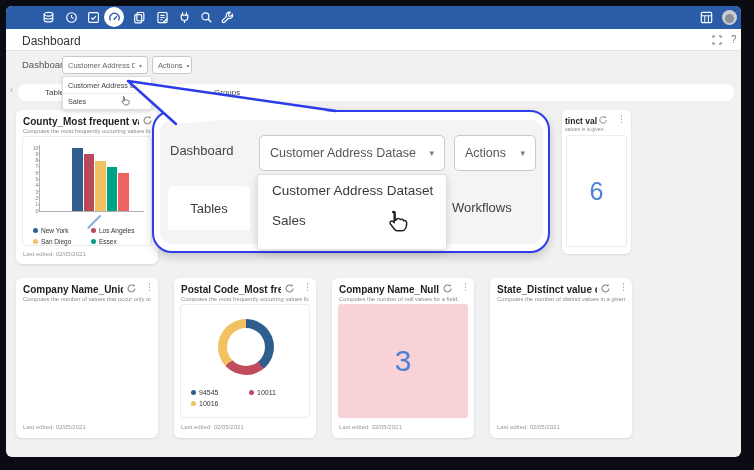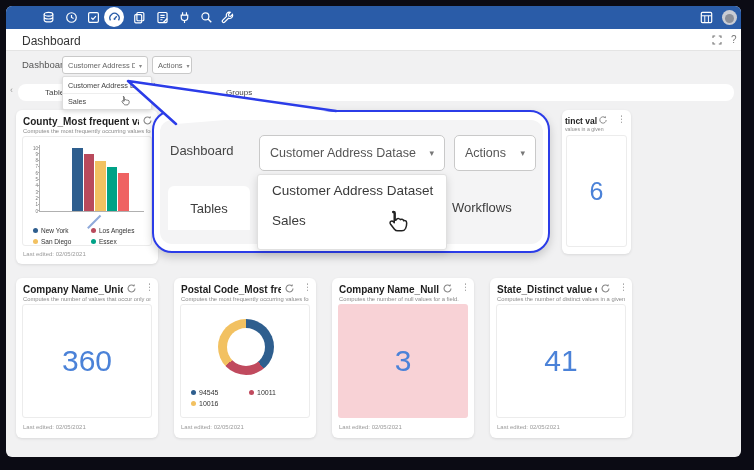--- a/index.html
+++ b/index.html
@@ -143,21 +143,21 @@
   </div>
   <div class="btn" style="left:146px;top:50px;width:40px;height:18px">
     <span>Actions</span>
     <span class="caret">▾</span>
   </div>
 
   <span class="chev">‹</span>
   <div class="tabsbar">
     <span class="tab-label" style="left:27px">Tables</span>
     <span class="tab-label" style="left:133px">Workflows</span>
-    <span class="tab-label" style="left:208px">Groups</span>
+    <span class="tab-label" style="left:196px">Groups</span>
   </div>
 
   <div class="mini-menu">
     <div class="mini-item" style="top:1px">Customer Address Dataset</div>
     <div class="mini-item" style="top:16px;border-top:1px solid #eee">Sales</div>
   </div>
   <svg class="z-cursor" style="left:113px;top:89px;width:12px;height:13px" viewBox="0 0 24 26">
         <path d="M9 3c.8 0 1.4.6 1.4 1.4v6.2l.9-.1c.3-1 1.3-1.5 2.3-1.3.6.1 1 .4 1.3.9.4-.3 1-.5 1.6-.3.7.2 1.1.6 1.3 1.2.3-.1.7-.2 1.1-.1.9.2 1.5 1 1.5 2 0 2.1-.4 3.6-1 4.9-.6 1.2-1.8 2-3.2 2h-3.6c-1.1 0-2.1-.5-2.8-1.4l-3.5-4.6c-.5-.7-.4-1.7.3-2.2.7-.5 1.6-.4 2.2.2l.8.9V4.4C7.6 3.6 8.2 3 9 3z" fill="#fff" stroke="#333" stroke-width="1.3" stroke-linejoin="round"></path>
       </svg>
 
@@ -235,23 +235,20 @@
   </div>
 
   <div class="card" style="left:10px;top:272px;width:142px;height:160px">
     <span class="card-title" style="width:100px">Company Name_Unique co...</span>
     <svg class="mini-ic" style="left:110px" viewBox="0 0 12 12">
           <path d="M9.8 6a3.8 3.8 0 1 1-1.1-2.7" fill="none" stroke="#888" stroke-width="1.2"></path>
           <path d="M9.2 1.2l.4 2.4-2.4-.4z" fill="#888"></path>
         </svg>
     <span class="kebab" style="left:129px">⋮</span>
     <span class="card-sub" style="width:128px">Computes the number of values that occur only once.</span>
-    <div class="card-panel">
-      <span class="big-num">360</span>
-    </div>
     <span class="card-footer" style="top:146px">Last edited: 02/05/2021</span>
   </div>
 
   <div class="card" style="left:168px;top:272px;width:142px;height:160px">
     <span class="card-title" style="width:100px">Postal Code_Most frequent...</span>
     <svg class="mini-ic" style="left:110px" viewBox="0 0 12 12">
           <path d="M9.8 6a3.8 3.8 0 1 1-1.1-2.7" fill="none" stroke="#888" stroke-width="1.2"></path>
           <path d="M9.2 1.2l.4 2.4-2.4-.4z" fill="#888"></path>
         </svg>
     <span class="kebab" style="left:129px">⋮</span>
@@ -293,23 +290,20 @@
   </div>
 
   <div class="card" style="left:484px;top:272px;width:142px;height:160px">
     <span class="card-title" style="width:100px">State_Distinct value count</span>
     <svg class="mini-ic" style="left:110px" viewBox="0 0 12 12">
           <path d="M9.8 6a3.8 3.8 0 1 1-1.1-2.7" fill="none" stroke="#888" stroke-width="1.2"></path>
           <path d="M9.2 1.2l.4 2.4-2.4-.4z" fill="#888"></path>
         </svg>
     <span class="kebab" style="left:129px">⋮</span>
     <span class="card-sub" style="width:128px">Computes the number of distinct values in a given ...</span>
-    <div class="card-panel">
-      <span class="big-num">41</span>
-    </div>
     <span class="card-footer" style="top:146px">Last edited: 02/05/2021</span>
   </div>
 
   <div class="bubble">
     <div class="bub-gray"></div>
     <span class="bub-label">Dashboard</span>
     <div class="bub-btn" style="left:105px;top:23px;width:186px;height:36px">
       <span style="white-space:nowrap;overflow:hidden">Customer Address Datase</span>
       <span class="bub-caret">▾</span>
     </div>

